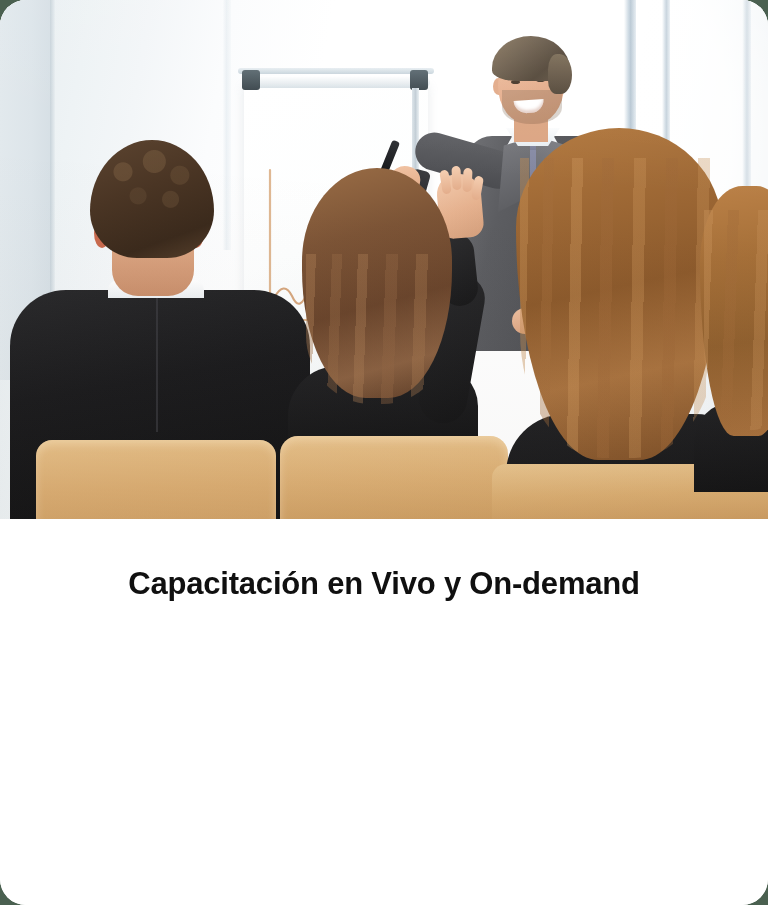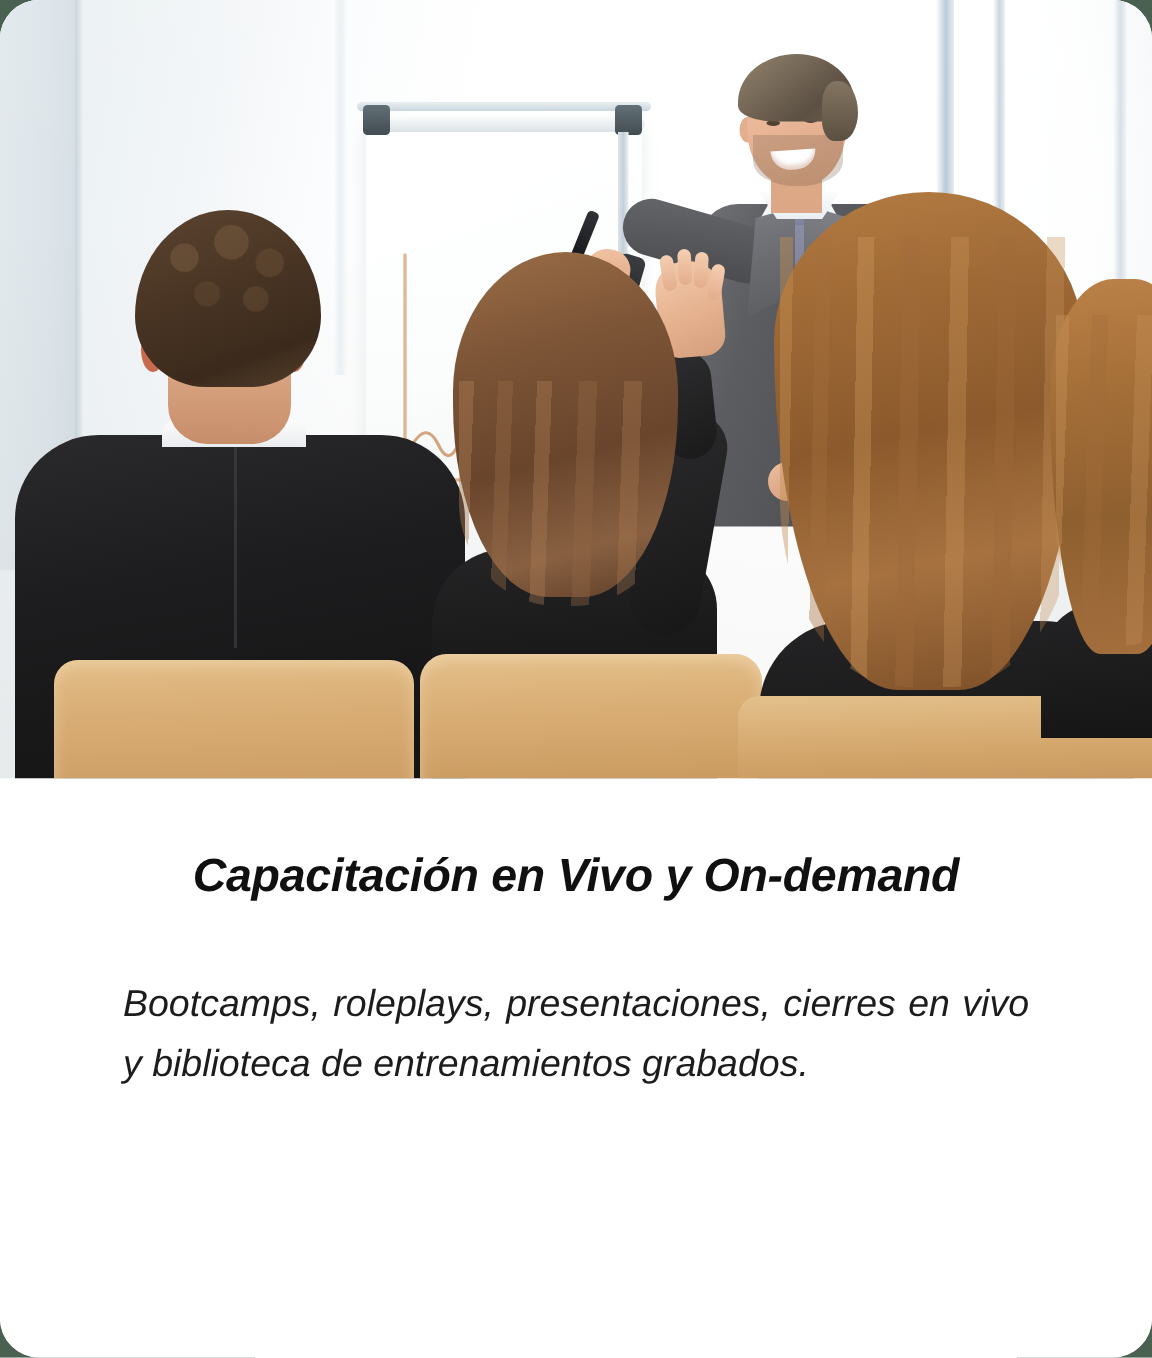--- a/index.html
+++ b/index.html
@@ -18,21 +18,20 @@
   }
 
   #feature-card {
     position: absolute;
     left: 0; top: 0;
     width: 768px;
     height: 905px;
     background: #ffffff;
     border-radius: 26px;
     overflow: hidden;
-    font-style: italic;
   }
 
   
   #card-media {
     position: absolute;
     left: 0; top: 0;
     width: 768px;
     height: 519px;
     overflow: hidden;
     background: #eef2f4;
@@ -558,16 +557,15 @@
         <div class="af-hair"></div>
         <div class="af-strands"></div>
       </div>
 
       <div class="photo-grade"></div>
     </div>
   </div>
 
   <div id="card-body">
     <h2 id="card-title">Capacitación en Vivo y On-demand</h2>
-    <p id="card-description">Bootcamps, roleplays, presentaciones, cierres en vivo y biblioteca de entrenamientos grabados.</p>
   </div>
 
 </div>
 
 </body></html>

